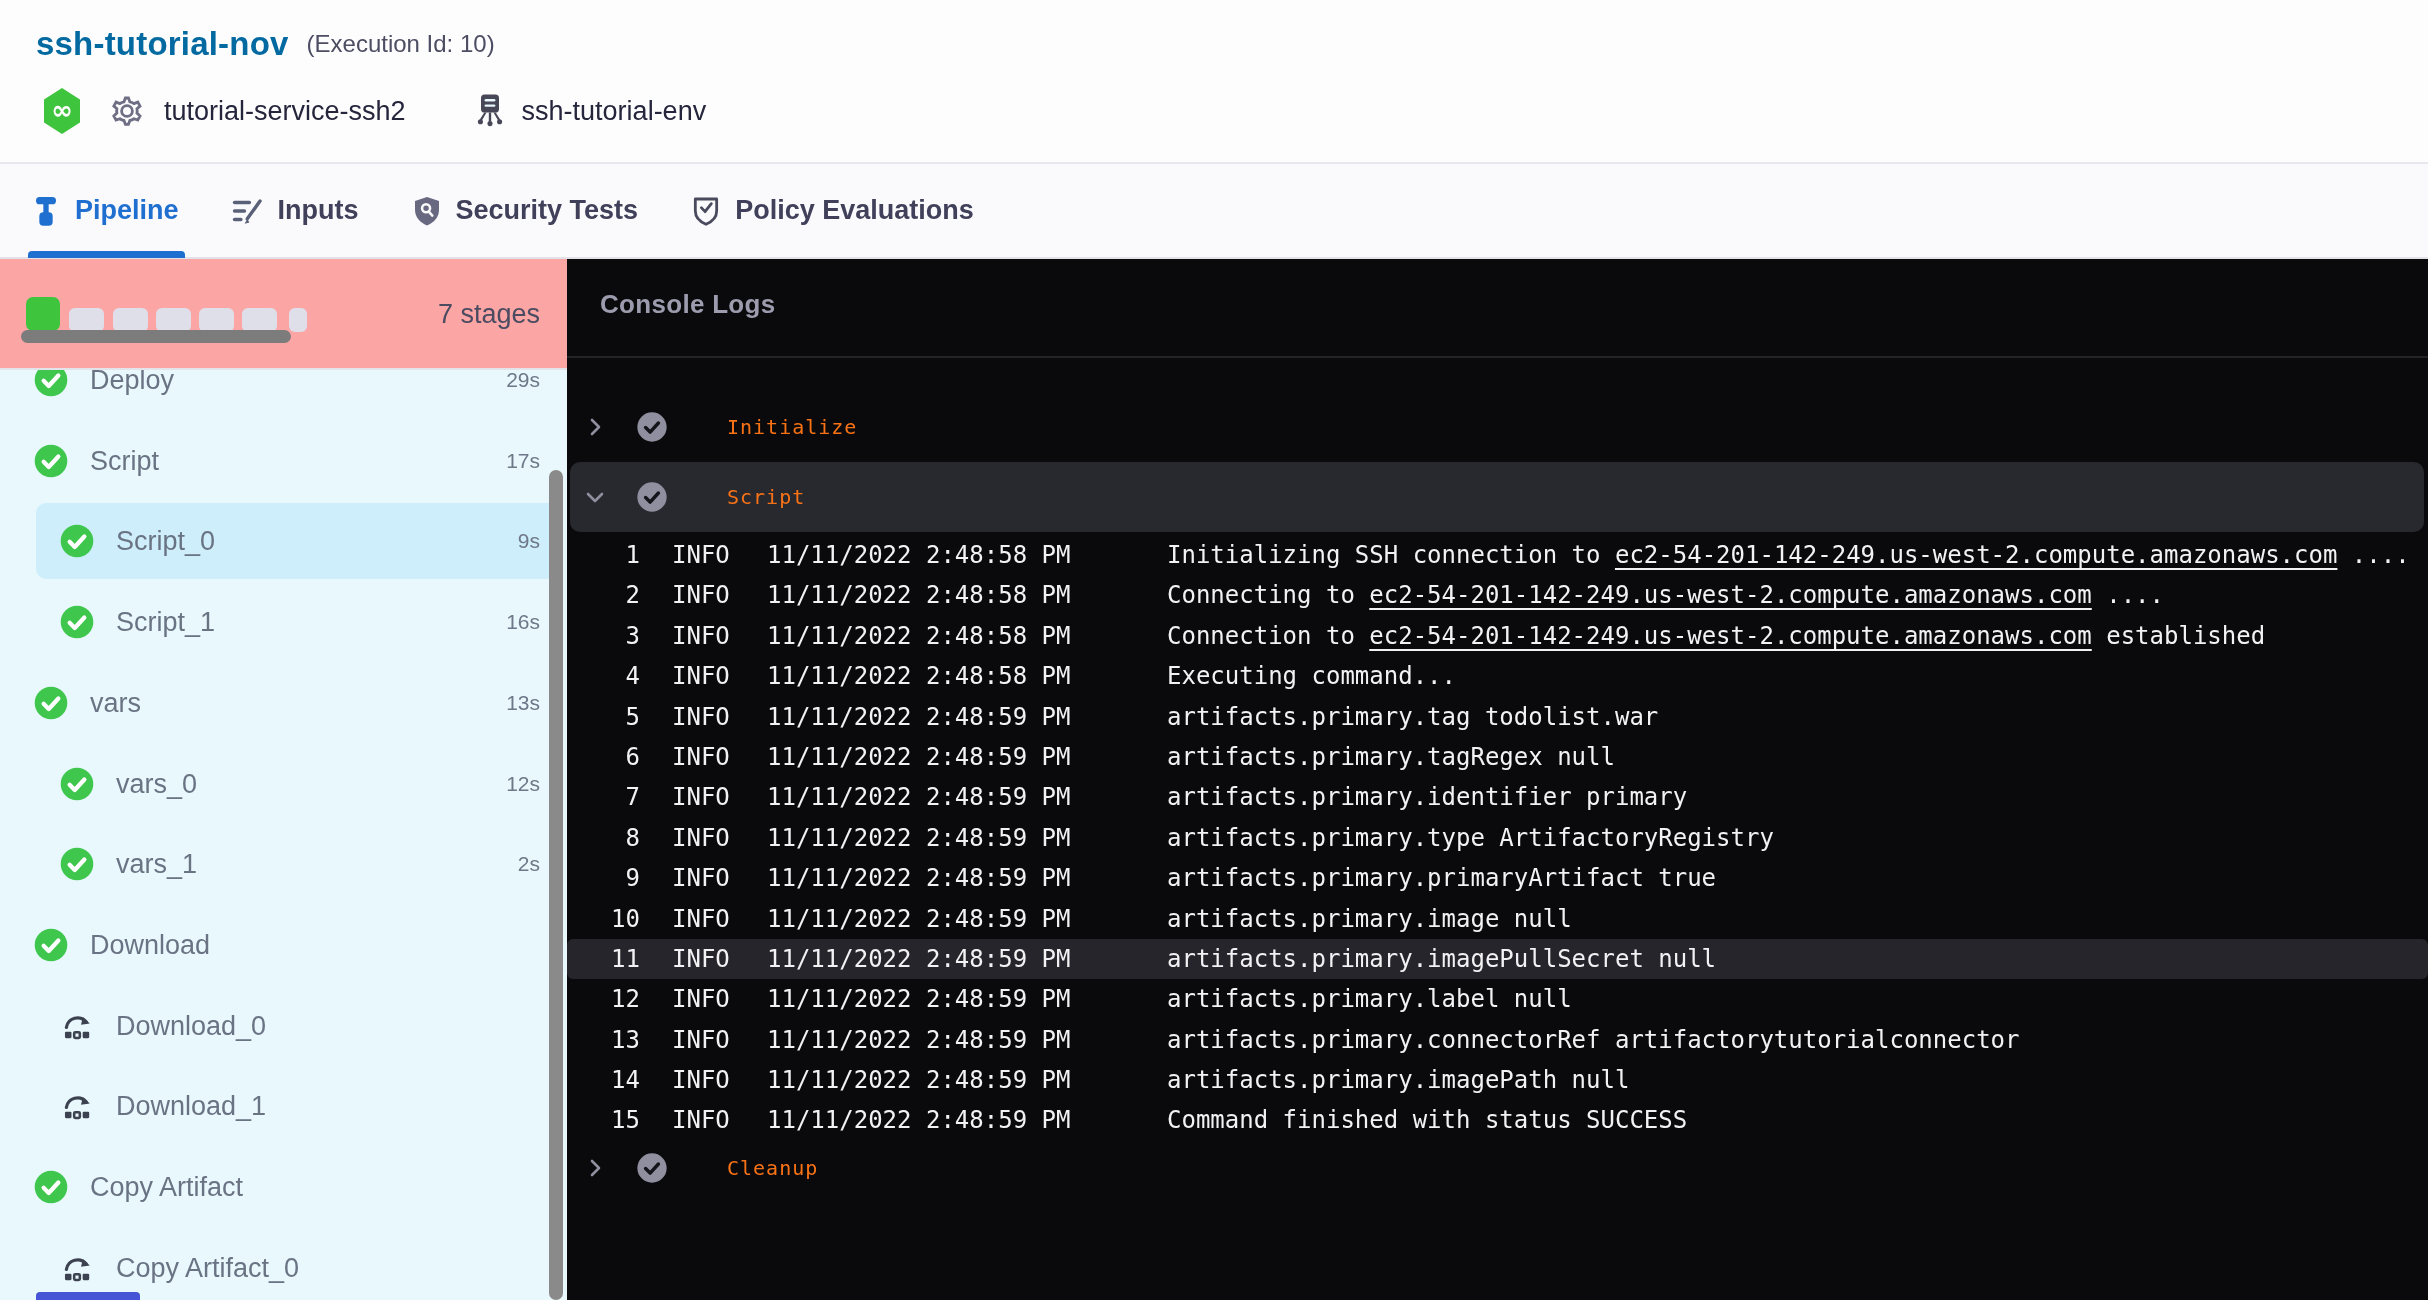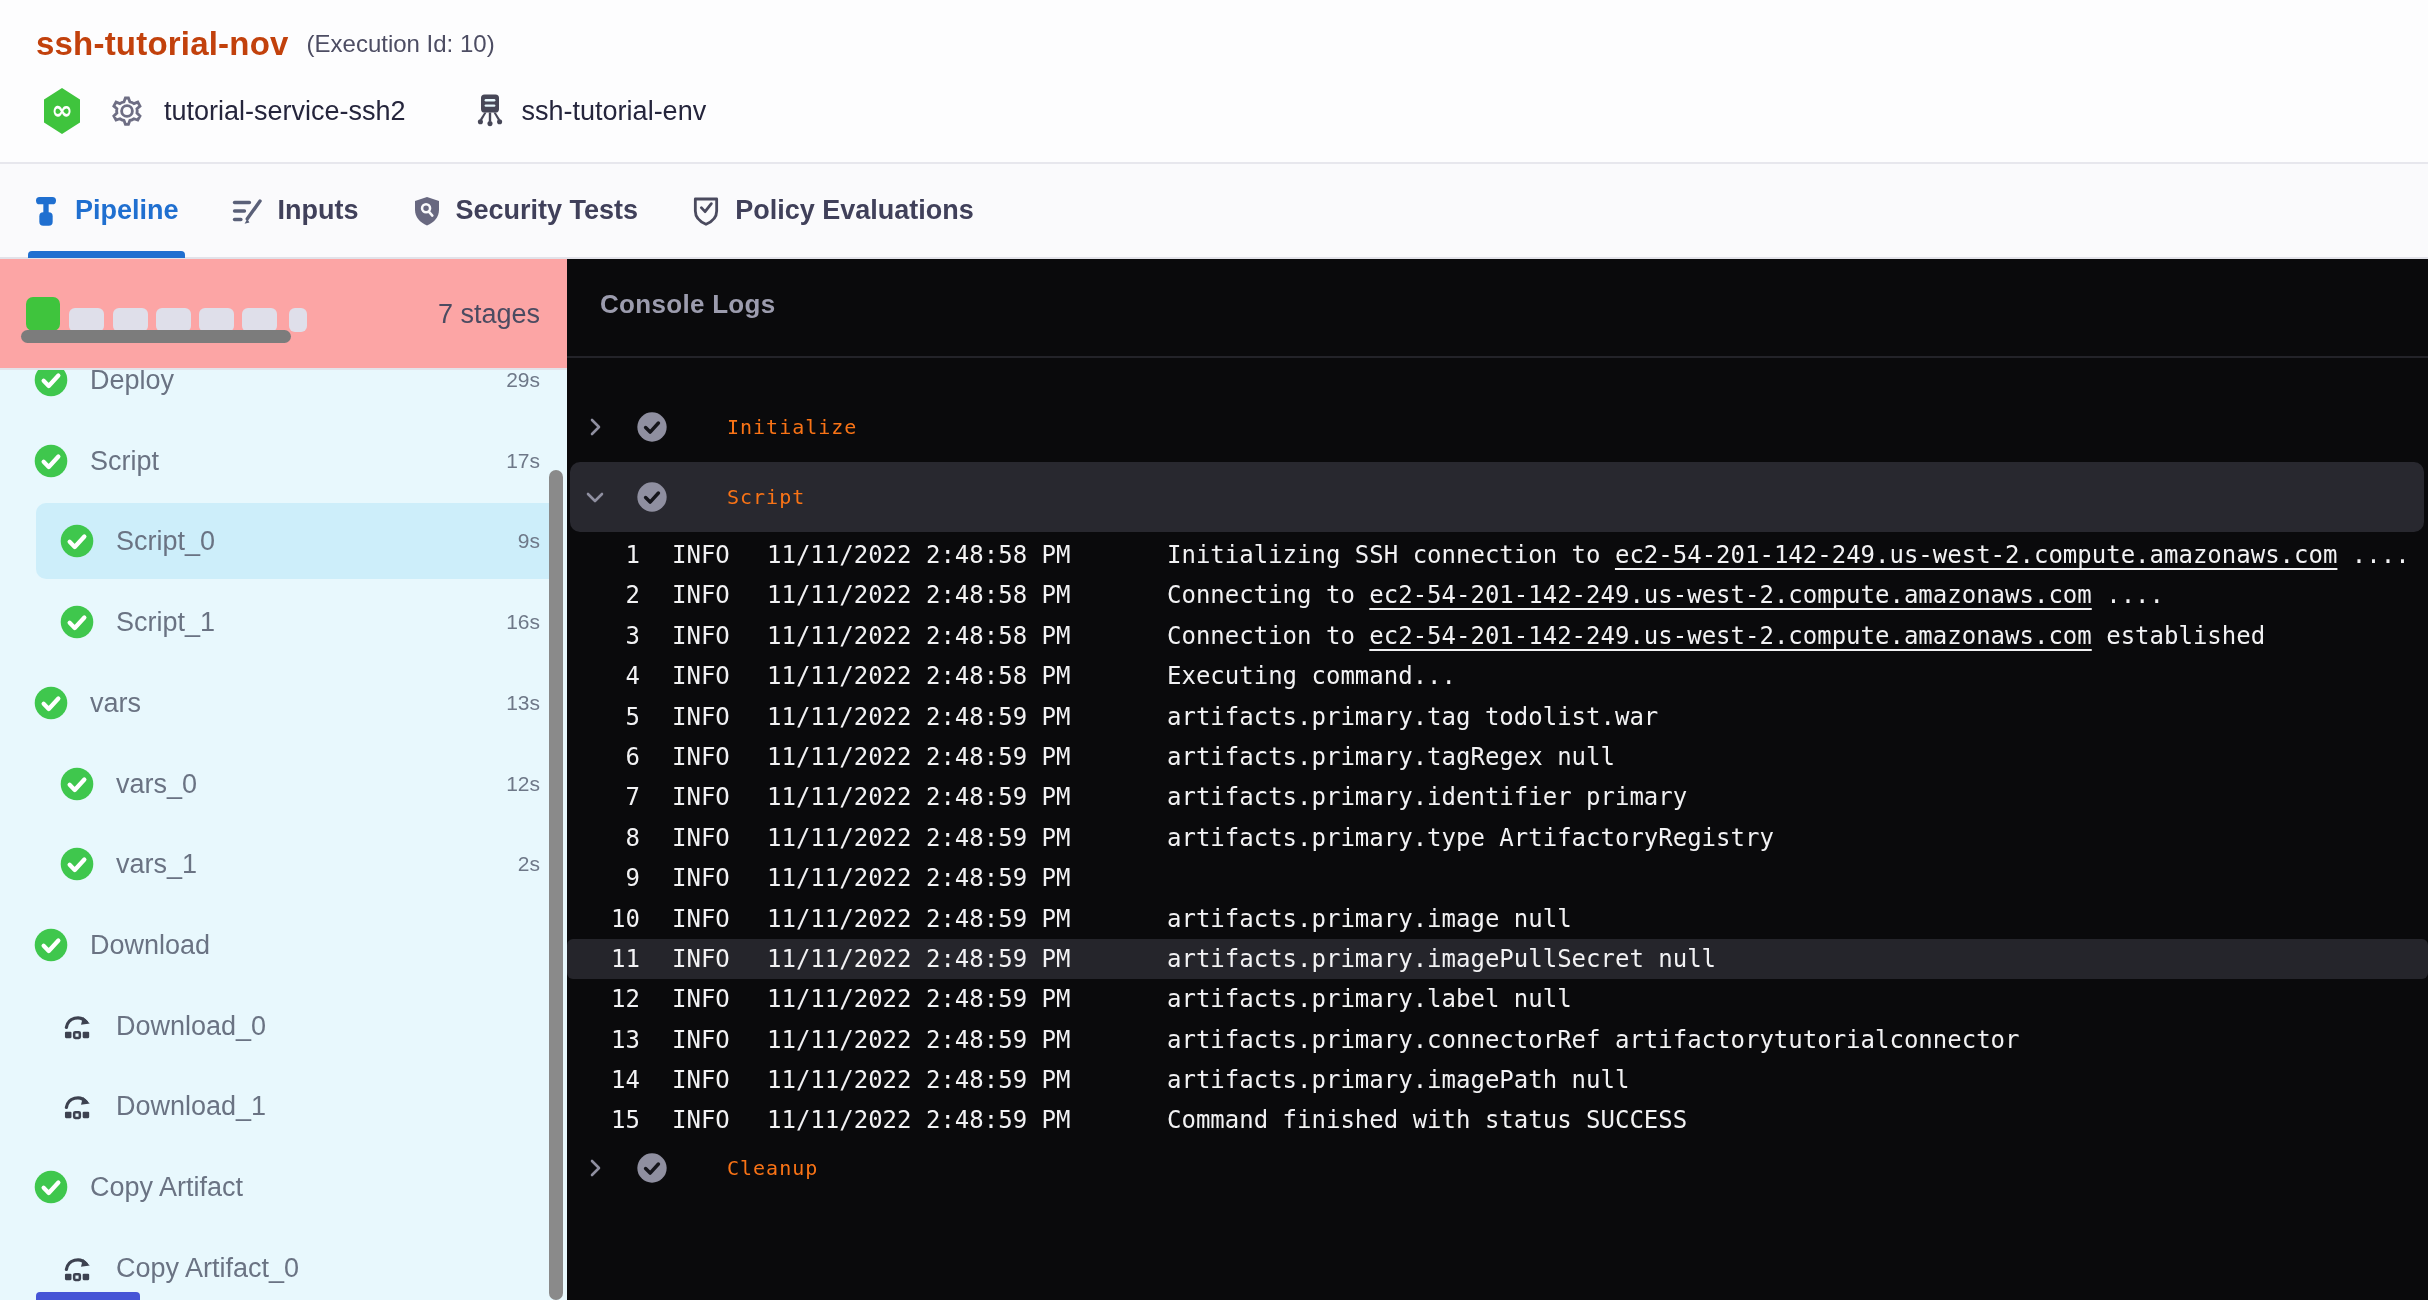--- a/index.html
+++ b/index.html
@@ -3,21 +3,21 @@
 <meta charset="utf-8">
 <style>
   * { margin:0; padding:0; box-sizing:border-box; }
   html,body { width:2428px; height:1300px; overflow:hidden; background:#fdfdfe;
               font-family:"Liberation Sans", sans-serif; }
   #app { position:relative; width:2428px; height:1300px; }
 
   
   #page-header { position:absolute; left:0; top:0; width:2428px; height:162px; background:#fdfdfe; }
   #title-row { position:absolute; left:36px; top:22px; height:44px; display:flex; align-items:center; gap:18px; }
-  #page-title { font-size:33px; font-weight:700; color:#c2410c; letter-spacing:.2px; }
+  #page-title { font-size:33px; font-weight:700; color:#0369a1; letter-spacing:.2px; }
   #execution-id { font-size:24px; color:#4d4d63; }
   #meta-row { position:absolute; left:38px; top:86px; height:50px; display:flex; align-items:center; }
   .meta-label { font-size:27px; color:#25253c; }
   #service-hex { width:48px; height:50px; }
   #gear-wrap { margin-left:22px; margin-right:18px; display:flex; }
   #env-icon-wrap { margin-left:66px; margin-right:14px; display:flex; }
 
   
   #tab-bar { position:absolute; left:0; top:162px; width:2428px; height:97px; background:#fafafc;
              border-top:2px solid #e7e7ed; border-bottom:2px solid #e2e2e9;
@@ -376,20 +376,21 @@
         <div class="log-row">
           <span class="log-num">8</span>
           <span class="log-level">INFO</span>
           <span class="log-time">11/11/2022 2:48:59 PM</span>
           <span class="log-msg"><span>artifacts.primary.type ArtifactoryRegistry</span><span class="log-link"></span><span></span></span>
         </div>
         <div class="log-row">
           <span class="log-num">9</span>
           <span class="log-level">INFO</span>
           <span class="log-time">11/11/2022 2:48:59 PM</span>
+          <span class="log-msg"><span>artifacts.primary.primaryArtifact true</span><span class="log-link"></span><span></span></span>
         </div>
         <div class="log-row">
           <span class="log-num">10</span>
           <span class="log-level">INFO</span>
           <span class="log-time">11/11/2022 2:48:59 PM</span>
           <span class="log-msg"><span>artifacts.primary.image null</span><span class="log-link"></span><span></span></span>
         </div>
         <div class="log-row highlight">
           <span class="log-num">11</span>
           <span class="log-level">INFO</span>

